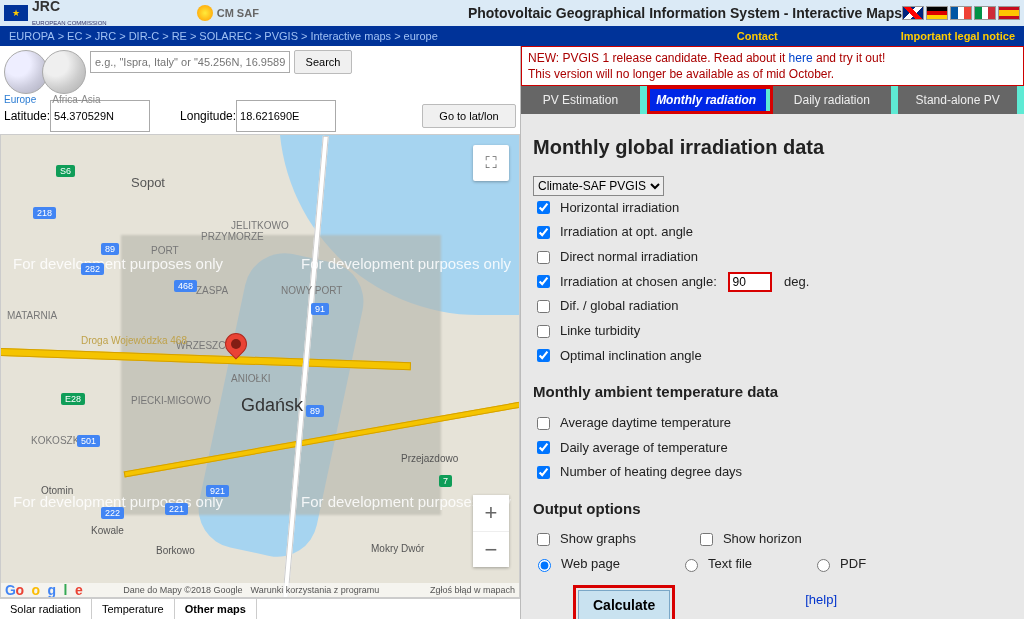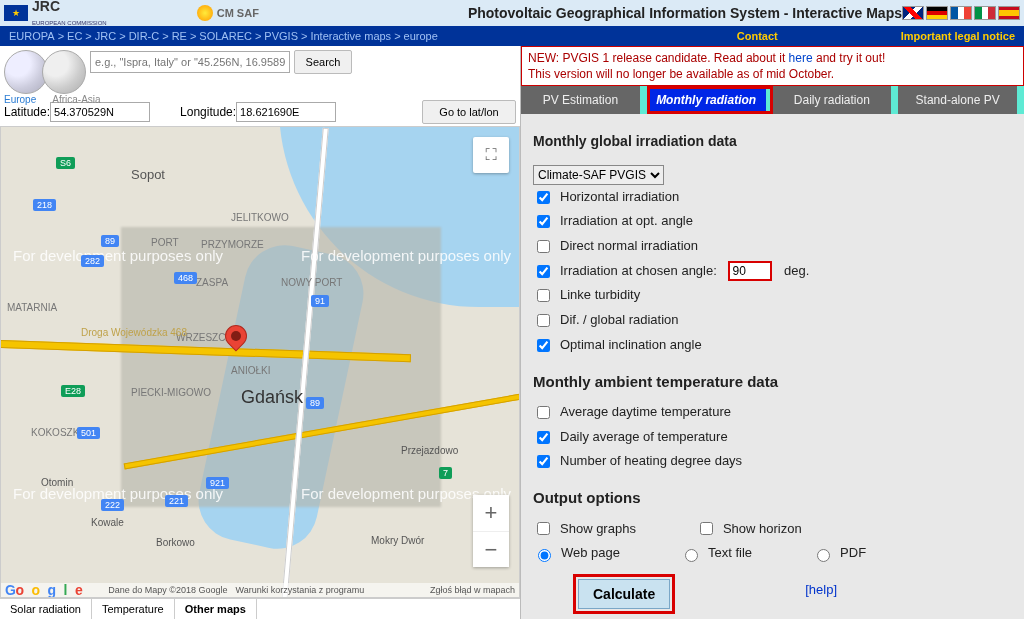--- a/index.html
+++ b/index.html
@@ -39,21 +39,21 @@
   .globe { width: 44px; height: 44px; border-radius: 50%; background: radial-gradient(circle at 30% 30%, #eef 30%, #ccd 60%, #aab 100%); border: 1px solid #aaa; }
   .globe + .globe { margin-left: -6px; filter: grayscale(1); }
   .region-labels { position: absolute; top: 48px; left: 4px; font-size: 10px; color: #2b7cd3; display: flex; gap: 16px; }
   .region-labels .dim { color: #888; }
   .searchbox { flex: 1; }
   .searchbox input { width: 200px; height: 22px; border: 1px solid #aaa; padding: 0 4px; font-size: 11px; }
   .search-btn { width: 58px; height: 24px; background: #f0f0f0; border: 1px solid #bbb; border-radius: 2px; font-size: 11px; cursor: pointer; margin-left:4px; }
   .cursor-info { width: 120px; font-size: 10px; text-align: right; color: #333; }
 
   .latlon-bar { display: flex; align-items: center; padding: 2px 4px; font-size: 12px; }
-  .latlon-bar input { width: 100px; height: 20px; border: 1px solid #aaa; padding: 0 3px; font-size: 11px; }
+  .latlon-bar input { width: 100px; height: 32px; border: 1px solid #aaa; padding: 0 3px; font-size: 11px; }
   .goto-btn { width: 94px; height: 24px; background: #f0f0f0; border: 1px solid #bbb; border-radius: 2px; font-size: 11px; cursor: pointer; margin-left: auto; }
 
   .map { flex: 1; position: relative; background: #e6e3d8; overflow: hidden; border: 1px solid #ccc; }
   .road { position: absolute; background: #f5c400; border: 1px solid #d4a000; }
   .road.h1 { top: 220px; left: -10px; width: 420px; height: 8px; transform: rotate(2deg); }
   .road.h2 { top: 300px; left: 120px; width: 420px; height: 6px; transform: rotate(-10deg); }
   .road.v1 { top: 0; left: 300px; width: 6px; height: 500px; transform: rotate(5deg); background:#fff; border-color:#ccc;}
   .sea { position: absolute; top: -40px; right: -60px; width: 300px; height: 220px; background: #a6d4f0; border-radius: 0 0 0 200px; }
   .river { position: absolute; top: 120px; left: 220px; width: 120px; height: 300px; background: #a6d4f0; border-radius: 40px; transform: rotate(12deg); }
   .built { position: absolute; top: 100px; left: 120px; width: 320px; height: 280px; background: rgba(180,180,170,.6); filter: blur(1px); }
@@ -84,21 +84,21 @@
   .right { flex: 1; background: #e8e8e8; display: flex; flex-direction: column; border-left: 1px solid #bbb; }
   .alert { background: #fff; border: 1px solid #c00; padding: 3px 6px; font-size: 12px; color: #a00; line-height: 1.35; }
   .alert a { color: #0044cc; text-decoration: none; }
 
   .tool-tabs { display: flex; background: #666; height: 28px; }
   .tool-tabs div { flex: 1; display: flex; align-items: center; justify-content: center; color: #eee; font-size: 12px; border-right: 7px solid #5eead4; cursor: pointer; }
   .tool-tabs .active { background: #0026e6; color: #fff; font-weight: bold; font-style: italic; }
   .tab-highlight { outline: 3px solid #d80000; outline-offset: -3px; }
 
   .panel { padding: 10px 12px; font-size: 13px; color: #222; line-height: 1.9; overflow: hidden; }
-  .panel h2 { font-size: 14px; margin: 4px 0 10px; }
+  .panel h2 { font-size: 20px; margin: 4px 0 10px; }
   .panel h3 { font-size: 15px; margin: 10px 0 4px; }
   .row { display: flex; align-items: center; gap: 4px; }
   .panel select { font-size: 12px; border: 1px solid #888; background: #eee; height: 20px; }
   .panel input[type=checkbox], .panel input[type=radio] { margin-right: 6px; }
   .angle-input { width: 44px; height: 20px; font-size: 12px; border: 2px solid #d80000; padding: 0 2px; }
   .outrow { display: flex; gap: 60px; }
   .calculate-wrap { display: inline-block; border: 3px solid #d80000; padding: 2px; margin-top: 8px; margin-left: 40px; }
   .calculate { background: #c9e2f0; border: 1px solid #7aa7c7; padding: 6px 14px; font-size: 14px; font-weight: bold; cursor: pointer; }
   .help { color: #0033cc; cursor: pointer; }
 </style>
@@ -181,21 +181,21 @@
         <div class="road h2"></div>
         <div class="road v1"></div>
       <div class="watermark wm1">For development purposes only</div>
       <div class="watermark wm2">For development purposes only</div>
       <div class="watermark wm3">For development purposes only</div>
       <div class="watermark wm4">For development purposes only</div>
       <div class="city-label">Gdańsk</div>
       <div class="small-label" style="top:40px;left:130px;font-size:13px;color:#555">Sopot</div>
       <div class="small-label" style="top:110px;left:150px">PORT</div>
       <div class="small-label" style="top:85px;left:230px">JELITKOWO</div>
-      <div class="small-label" style="top:112px;left:200px">PRZYMORZE</div>
+      <div class="small-label" style="top:96px;left:200px">PRZYMORZE</div>
       <div class="small-label" style="top:150px;left:195px">ZASPA</div>
       <div class="small-label" style="top:150px;left:280px">NOWY PORT</div>
       <div class="small-label" style="top:205px;left:175px">WRZESZCZ</div>
       <div class="small-label" style="top:238px;left:230px">ANIOŁKI</div>
       <div class="small-label" style="top:260px;left:130px">PIECKI-MIGOWO</div>
       <div class="small-label" style="top:175px;left:6px">MATARNIA</div>
       <div class="small-label" style="top:300px;left:30px">KOKOSZKI</div>
       <div class="small-label" style="top:390px;left:90px;color:#555">Kowale</div>
       <div class="small-label" style="top:410px;left:155px;color:#555">Borkowo</div>
       <div class="small-label" style="top:200px;left:80px;color:#bfa24a">Droga Wojewódzka 468</div>
@@ -218,21 +218,21 @@
       <div class="marker"></div>
       <div class="fullscreen">
           <span class="fs-icon"></span>
         </div>
       <div class="zoom">
         <div>+</div>
         <div>−</div>
       </div>
       <div class="map-attrib">
         <span class="google-logo">G<span class="o1">o</span><span class="o2">o</span><span class="g2">g</span><span class="l">l</span><span class="e">e</span></span>
-        <span style="margin-left:26px">Dane do Mapy ©2018 Google</span>
+        <span style="margin-left:41px">Dane do Mapy ©2018 Google</span>
         <span>Warunki korzystania z programu</span>
         <span style="margin-left:auto">Zgłoś błąd w mapach</span>
       </div>
     </div>
 
     <div class="bottom-tabs">
       <div>Solar radiation</div>
       <div>Temperature</div>
       <div class="active">Other maps</div>
     </div>
@@ -263,25 +263,25 @@
           <input type="checkbox" checked="" style="">
           <span>Irradiation at opt. angle</span>
         </div>
       <div class="row">
           <input type="checkbox" style="">
           <span>Direct normal irradiation</span>
         </div>
       <div class="row"><input type="checkbox" checked="" style=""><span>Irradiation at chosen angle:</span>&nbsp;<input class="angle-input" value="90" style="">&nbsp;<span>deg.</span></div>
       <div class="row">
           <input type="checkbox" style="">
+          <span>Dif. / global radiation</span>
+        </div>
+      <div class="row">
+          <input type="checkbox" style="">
           <span>Linke turbidity</span>
-        </div>
-      <div class="row">
-          <input type="checkbox" style="">
-          <span>Dif. / global radiation</span>
         </div>
       <div class="row">
           <input type="checkbox" checked="" style="">
           <span>Optimal inclination angle</span>
         </div>
 
       <h3>Monthly ambient temperature data</h3>
       <div class="row">
           <input type="checkbox" style="">
           <span>Average daytime temperature</span>

